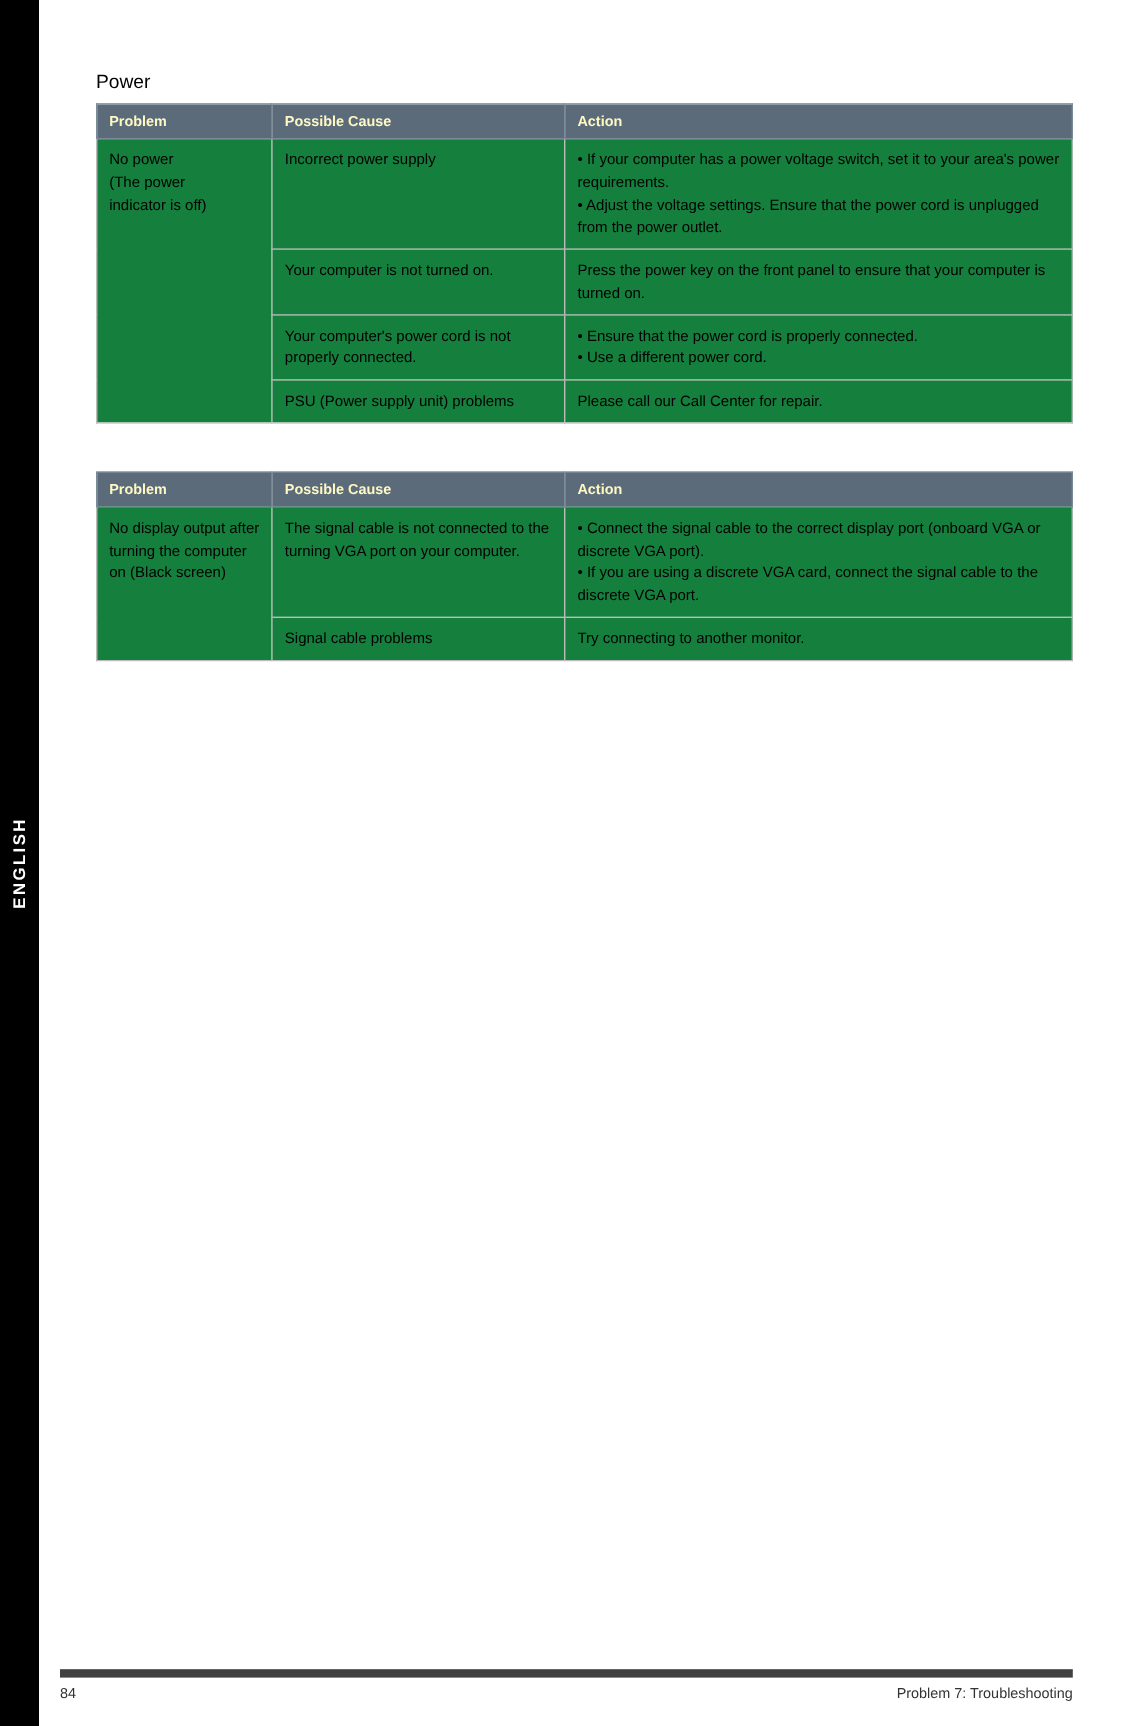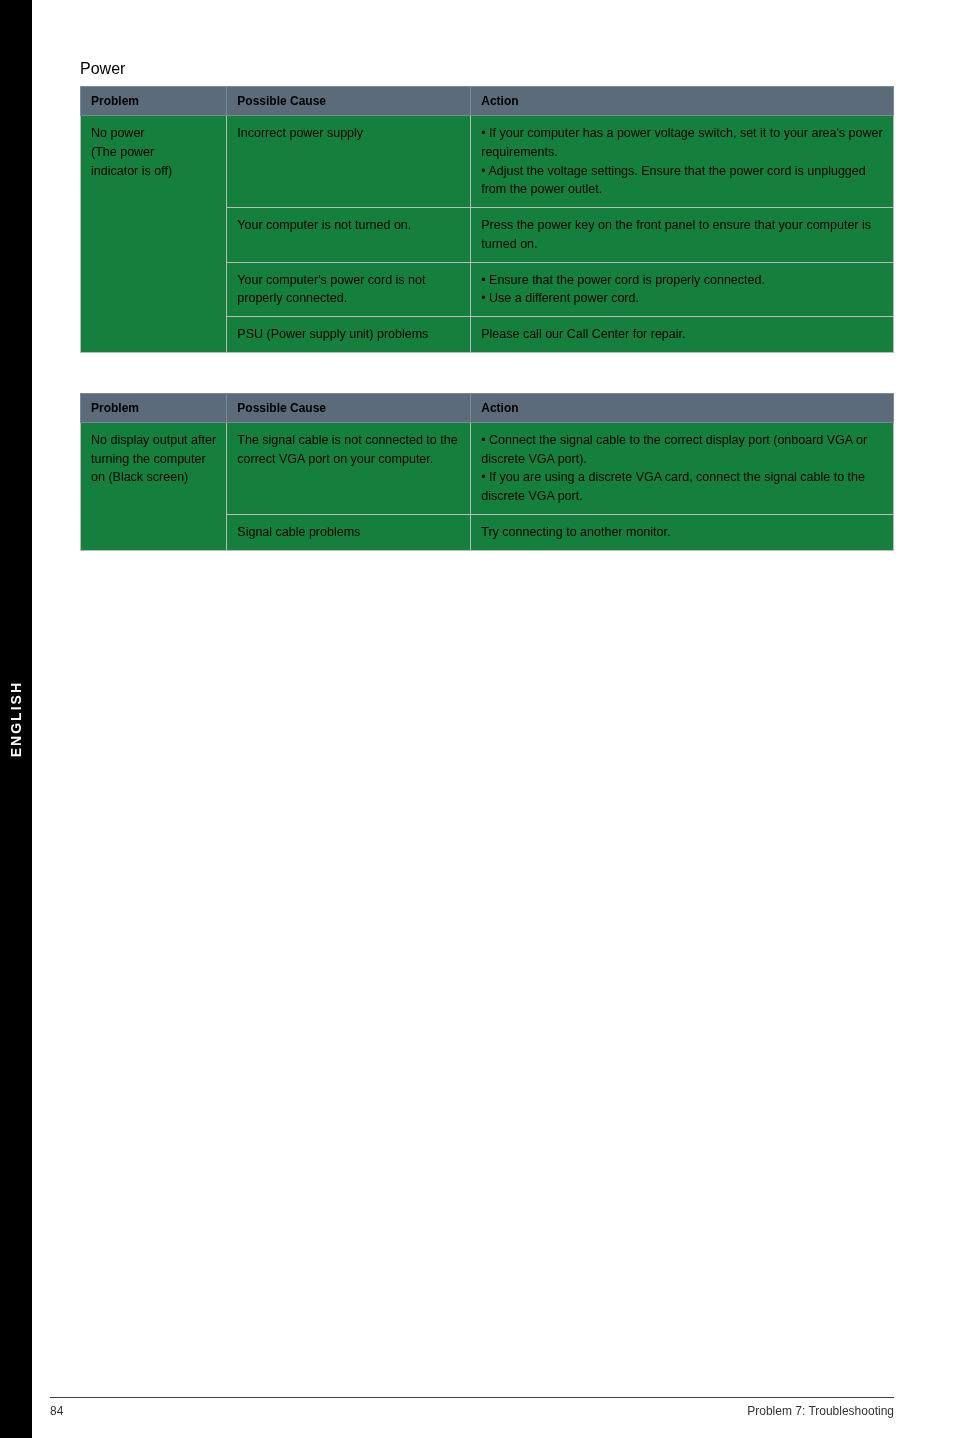--- a/index.html
+++ b/index.html
@@ -50,21 +50,21 @@
 
     
     table {
       width: 100%;
       border-collapse: collapse;
       margin-bottom: 40px;
       border: 1px solid #aaa;
     }
     thead tr {
       background: #5c6b7a;
-      color: #000000;
+      color: #fef9c3;
     }
     thead th {
       padding: 7px 10px;
       font-size: 12px;
       font-weight: bold;
       text-align: left;
       border: 1px solid #7a8a99;
     }
     tbody td {
       padding: 8px 10px;
@@ -82,21 +82,21 @@
     .col-action  { width: 52%; }
 
     
     .footer {
       position: absolute;
       bottom: 20px;
       left: 50px;
       right: 60px;
       display: flex;
       justify-content: space-between;
-      border-top: 1px solid #404040;
+      border-top: 7px solid #404040;
       padding-top: 6px;
       font-size: 12px;
       color: #333;
       margin-top: 16px;
     }
   </style>
 </head>
 <body>
 
 <div class="sidebar">
@@ -148,21 +148,21 @@
       <thead>
         <tr>
           <th class="col-problem">Problem</th>
           <th class="col-cause">Possible Cause</th>
           <th class="col-action">Action</th>
         </tr>
       </thead>
       <tbody>
         <tr>
           <td class="col-problem" rowspan="2">No display output after turning the computer on (Black screen)</td>
-          <td class="col-cause">The signal cable is not connected to the correct VGA port on your computer.</td>
+          <td class="col-cause">The signal cable is not connected to the turning VGA port on your computer.</td>
           <td class="col-action">
             • Connect the signal cable to the correct display port (onboard VGA or discrete VGA port).<br>
             • If you are using a discrete VGA card, connect the signal cable to the discrete VGA port.
           </td>
         </tr>
         <tr>
           <td class="col-cause">Signal cable problems</td>
           <td class="col-action">Try connecting to another monitor.</td>
         </tr>
       </tbody>

